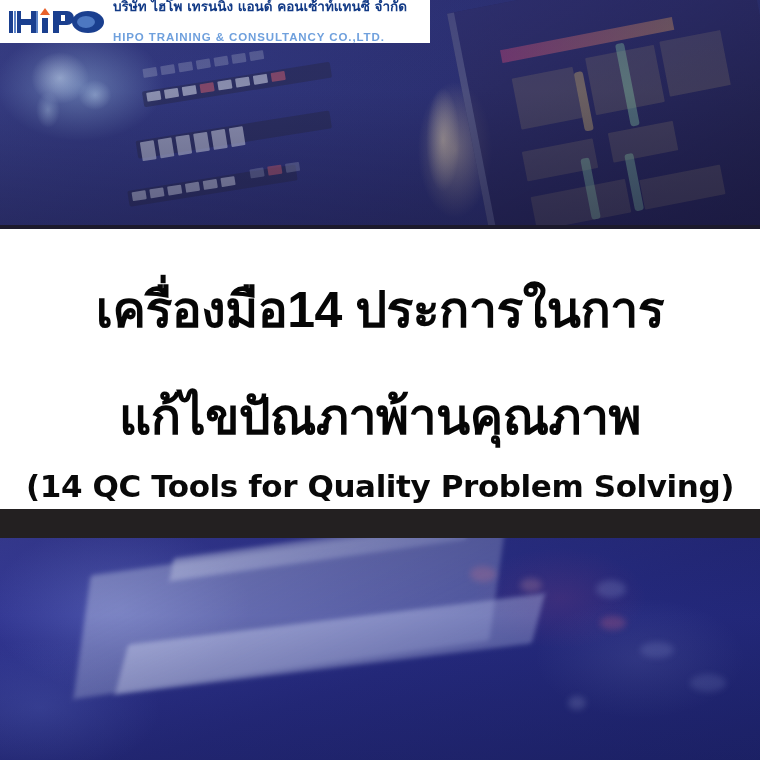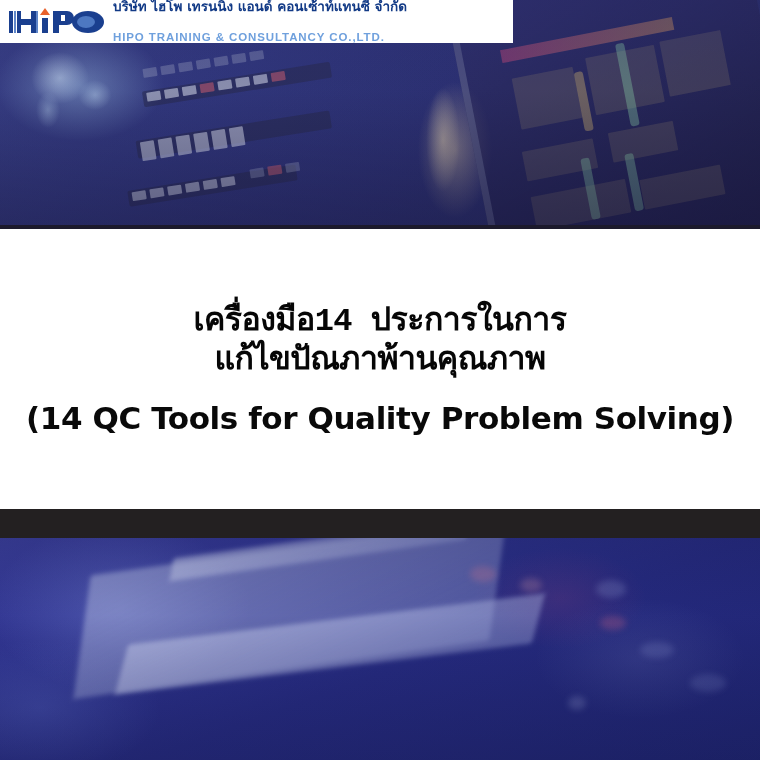--- a/index.html
+++ b/index.html
@@ -117,21 +117,21 @@
     position: absolute;
     inset: 0;
     background: linear-gradient(180deg, rgba(40,40,105,0.30) 0%, rgba(32,32,86,0.10) 40%, rgba(24,22,60,0.45) 100%);
   }
 
   
   .logo-box {
     position: absolute;
     left: 0;
     top: 0;
-    width: 513px;
+    width: 430px;
     height: 43px;
     background: #ffffff;
     display: flex;
     align-items: center;
     padding-left: 8px;
     box-sizing: border-box;
   }
   .logomark {
     position: relative;
     width: 98px;
@@ -169,28 +169,29 @@
     top: 229px;
     width: 760px;
     height: 280px;
     background: #ffffff;
     display: flex;
     flex-direction: column;
     align-items: center;
     justify-content: center;
   }
   .title-th {
-    font-family: Liberation Mono, monospace;
+    font-family: Liberation Sans, sans-serif;
     font-weight: 700;
-    font-size: 32px;
+    font-size: 50px;
     line-height: 1.22;
     color: #060606;
     text-align: center;
     letter-spacing: -0.5px;
     white-space: nowrap;
+    margin-top: 46px;
   }
   .title-en {
     font-family: "DejaVu Sans", sans-serif;
     font-weight: 700;
     font-size: 31px;
     color: #090909;
     text-align: left;
     margin-top: 20px;
     letter-spacing: -0.4px;
     white-space: nowrap;

